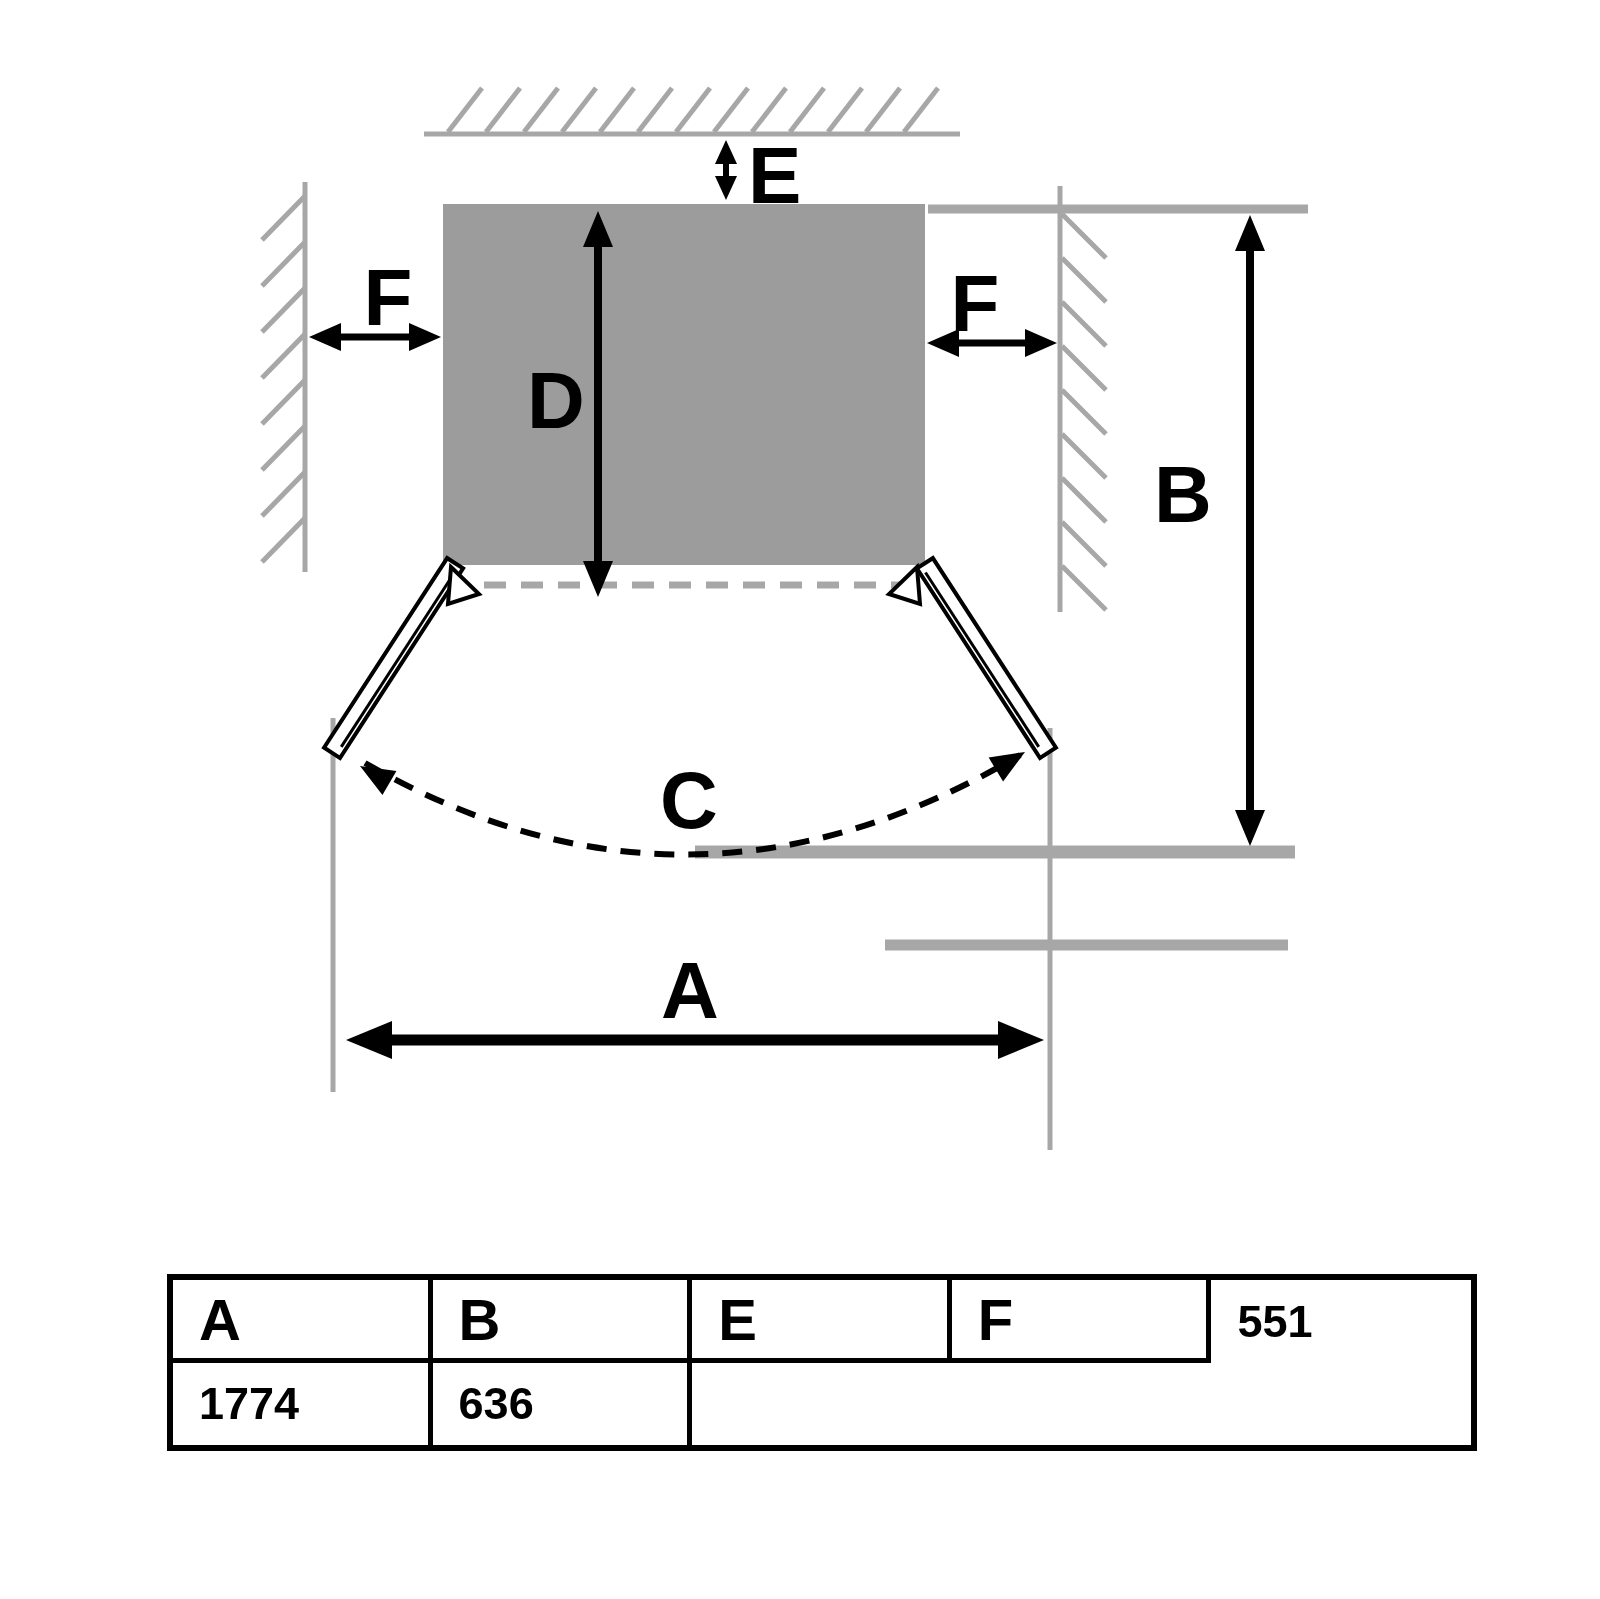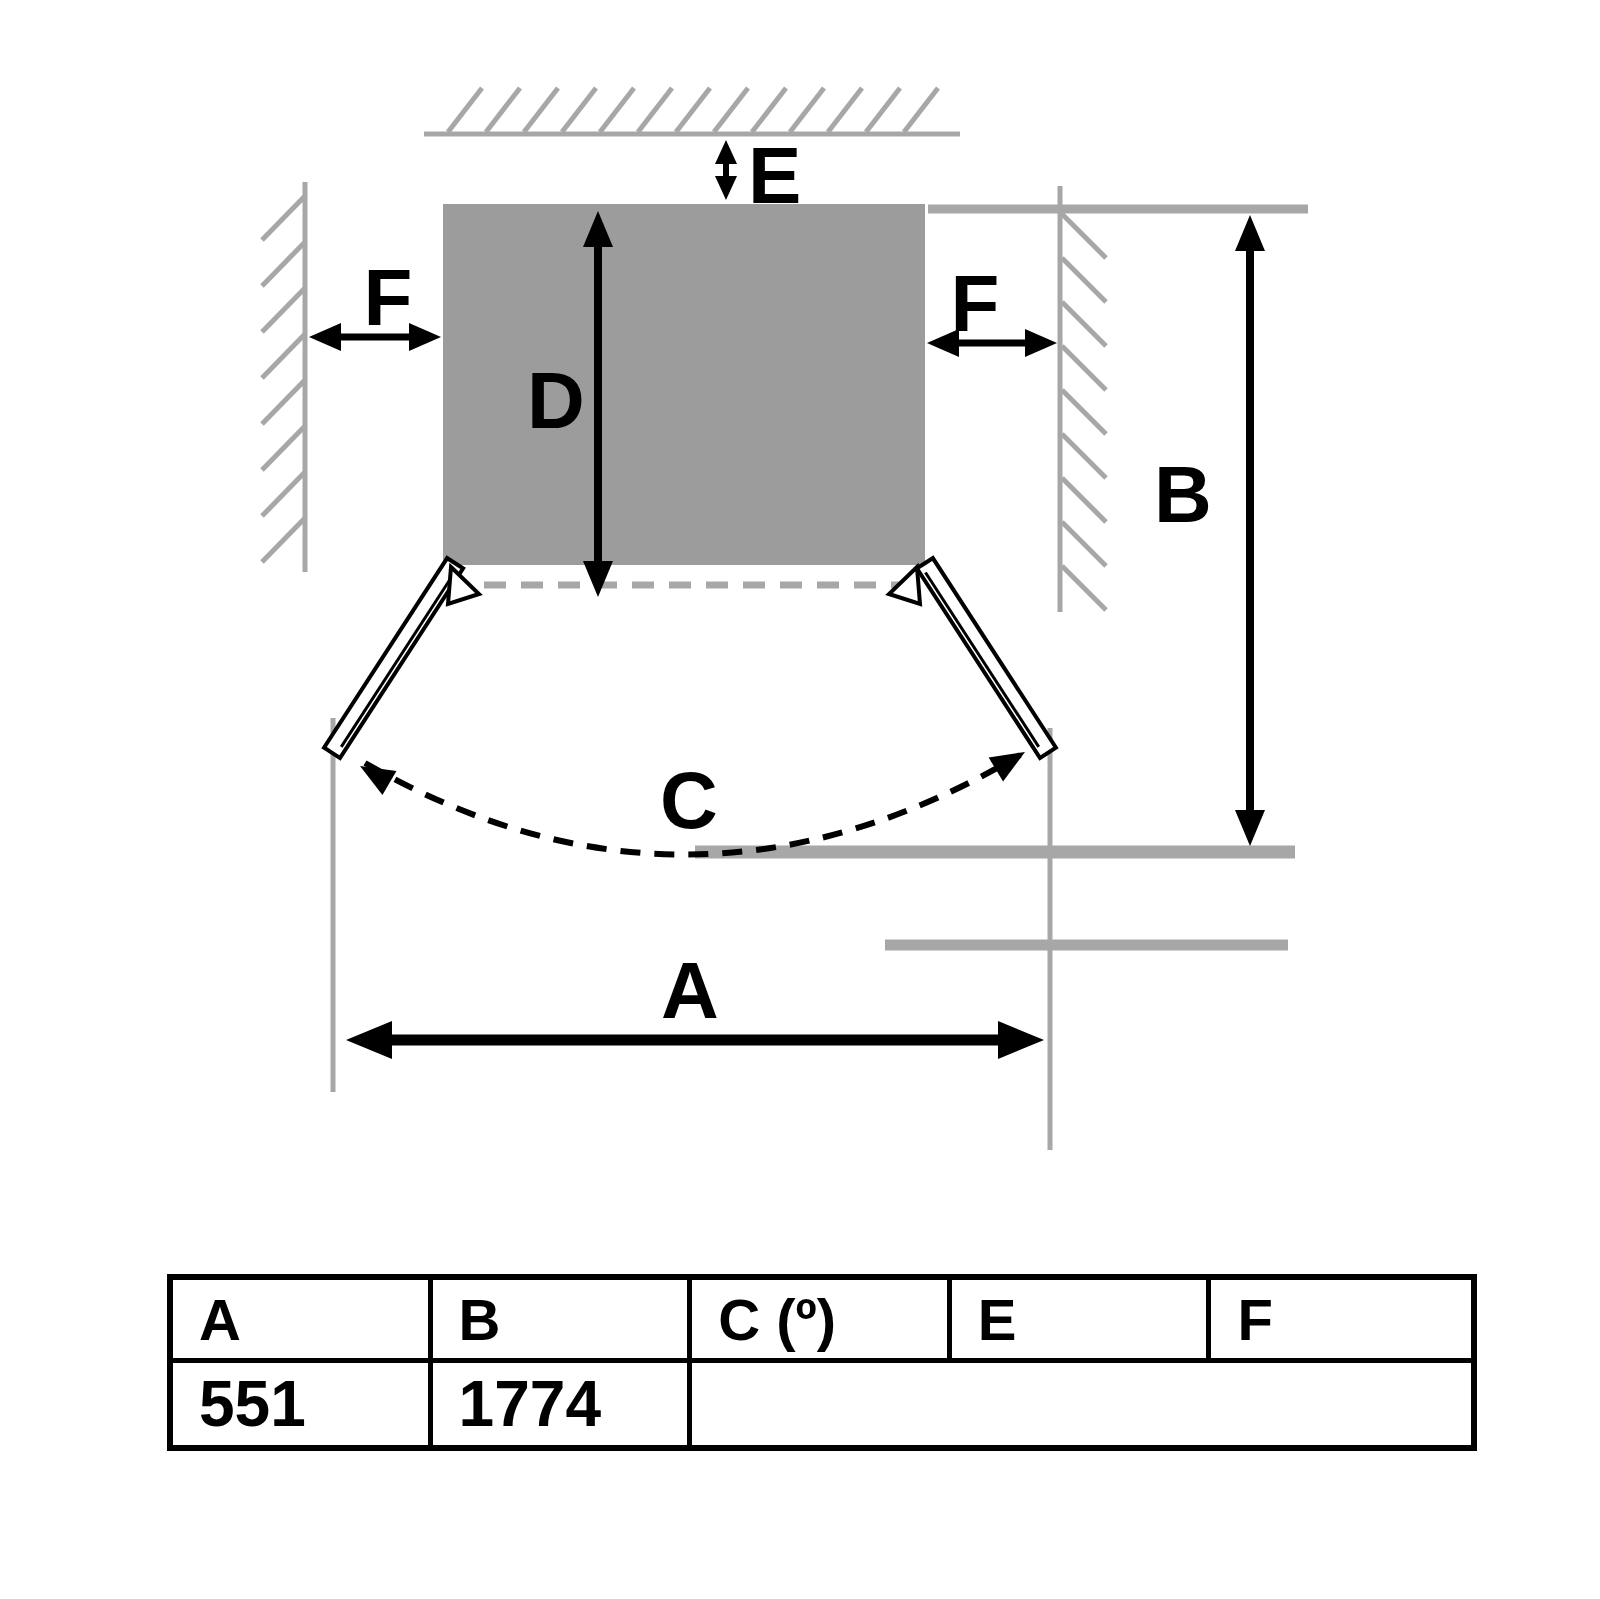--- a/index.html
+++ b/index.html
@@ -25,21 +25,21 @@
 
   
   .dim-table{position:absolute;left:167px;top:1274px;width:1310px;height:177px;
              border:6px solid #000;box-sizing:border-box;display:grid;
              grid-template-rows:83px 1fr;grid-template-columns:repeat(5,1fr);}
   .dim-table .cell{border-right:5px solid #000;border-bottom:5px solid #000;
              display:flex;align-items:center;padding-left:26px;box-sizing:border-box;
              font-weight:bold;font-size:58px;color:#000;
              font-family:"Liberation Sans",sans-serif;}
   .dim-table .cell:nth-child(5n){border-right:none;}
-  .dim-table .cell.val{border-bottom:none;font-size:64px;}
+  .dim-table .cell.val{border-bottom:none;font-size:45px;}
 </style>
 </head>
 <body>
 
 <svg id="diagram" width="1600" height="1260" viewBox="0 0 1600 1260">
 
   <g>
     <line class="wall" x1="424" y1="134" x2="960" y2="134"></line>
     <g>
       <line class="wall" x1="448" y1="132" x2="482" y2="88"></line>
@@ -159,18 +159,18 @@
   <text class="dim-label" x="975" y="331" text-anchor="middle">F</text>
   <text class="dim-label" x="556" y="428" text-anchor="middle">D</text>
   <text class="dim-label" x="1183" y="522" text-anchor="middle">B</text>
   <text class="dim-label" x="689" y="828" text-anchor="middle">C</text>
   <text class="dim-label" x="690" y="1018" text-anchor="middle">A</text>
 </svg>
 
 <div class="dim-table">
   <div class="cell">A</div>
   <div class="cell">B</div>
-  <div class="cell">C (º)</div>
   <div class="cell">E</div>
   <div class="cell">F</div>
   <div class="cell val">551</div>
   <div class="cell val">1774</div>
+  <div class="cell val">636</div>
 </div>
 
 </body></html>

